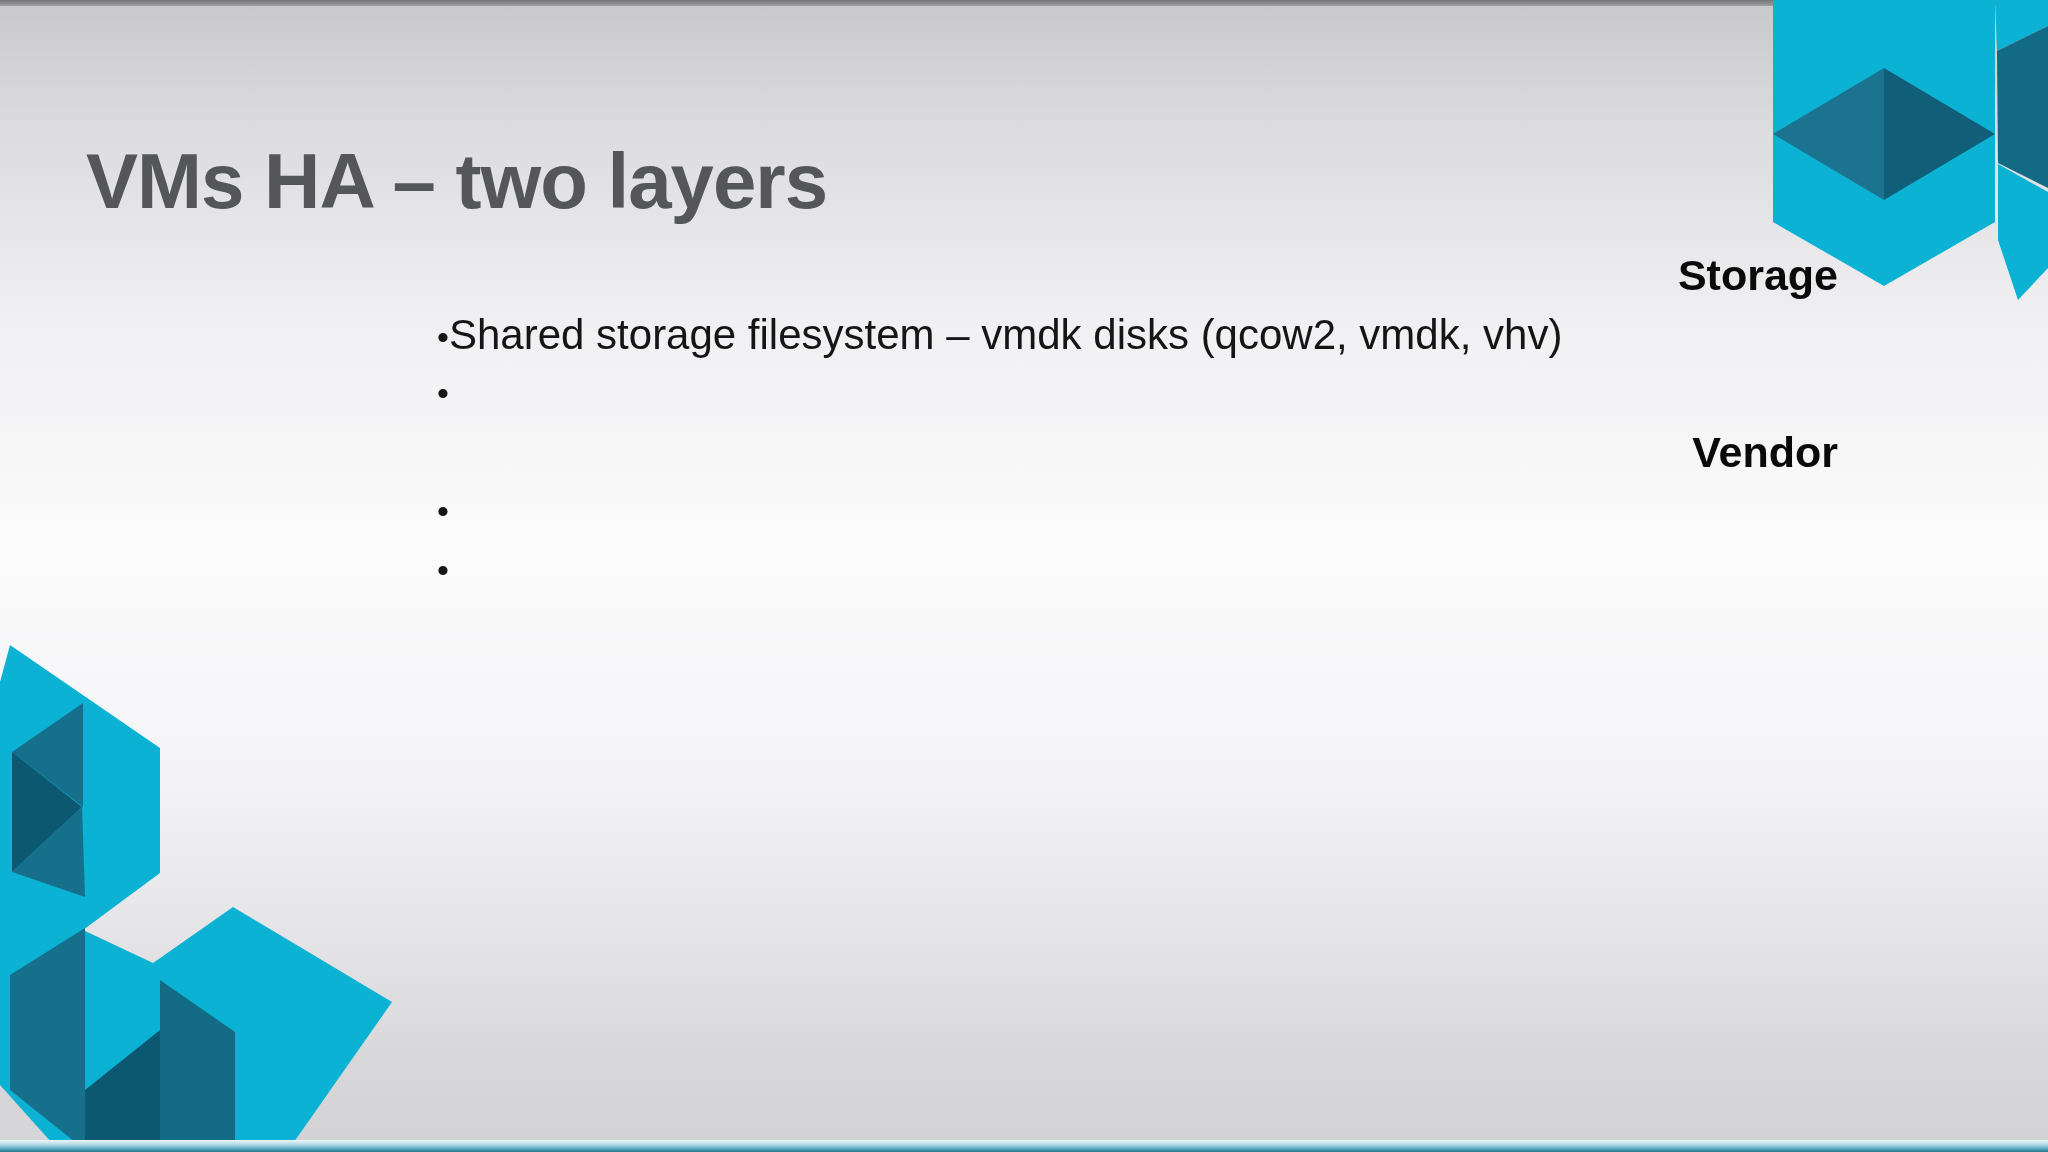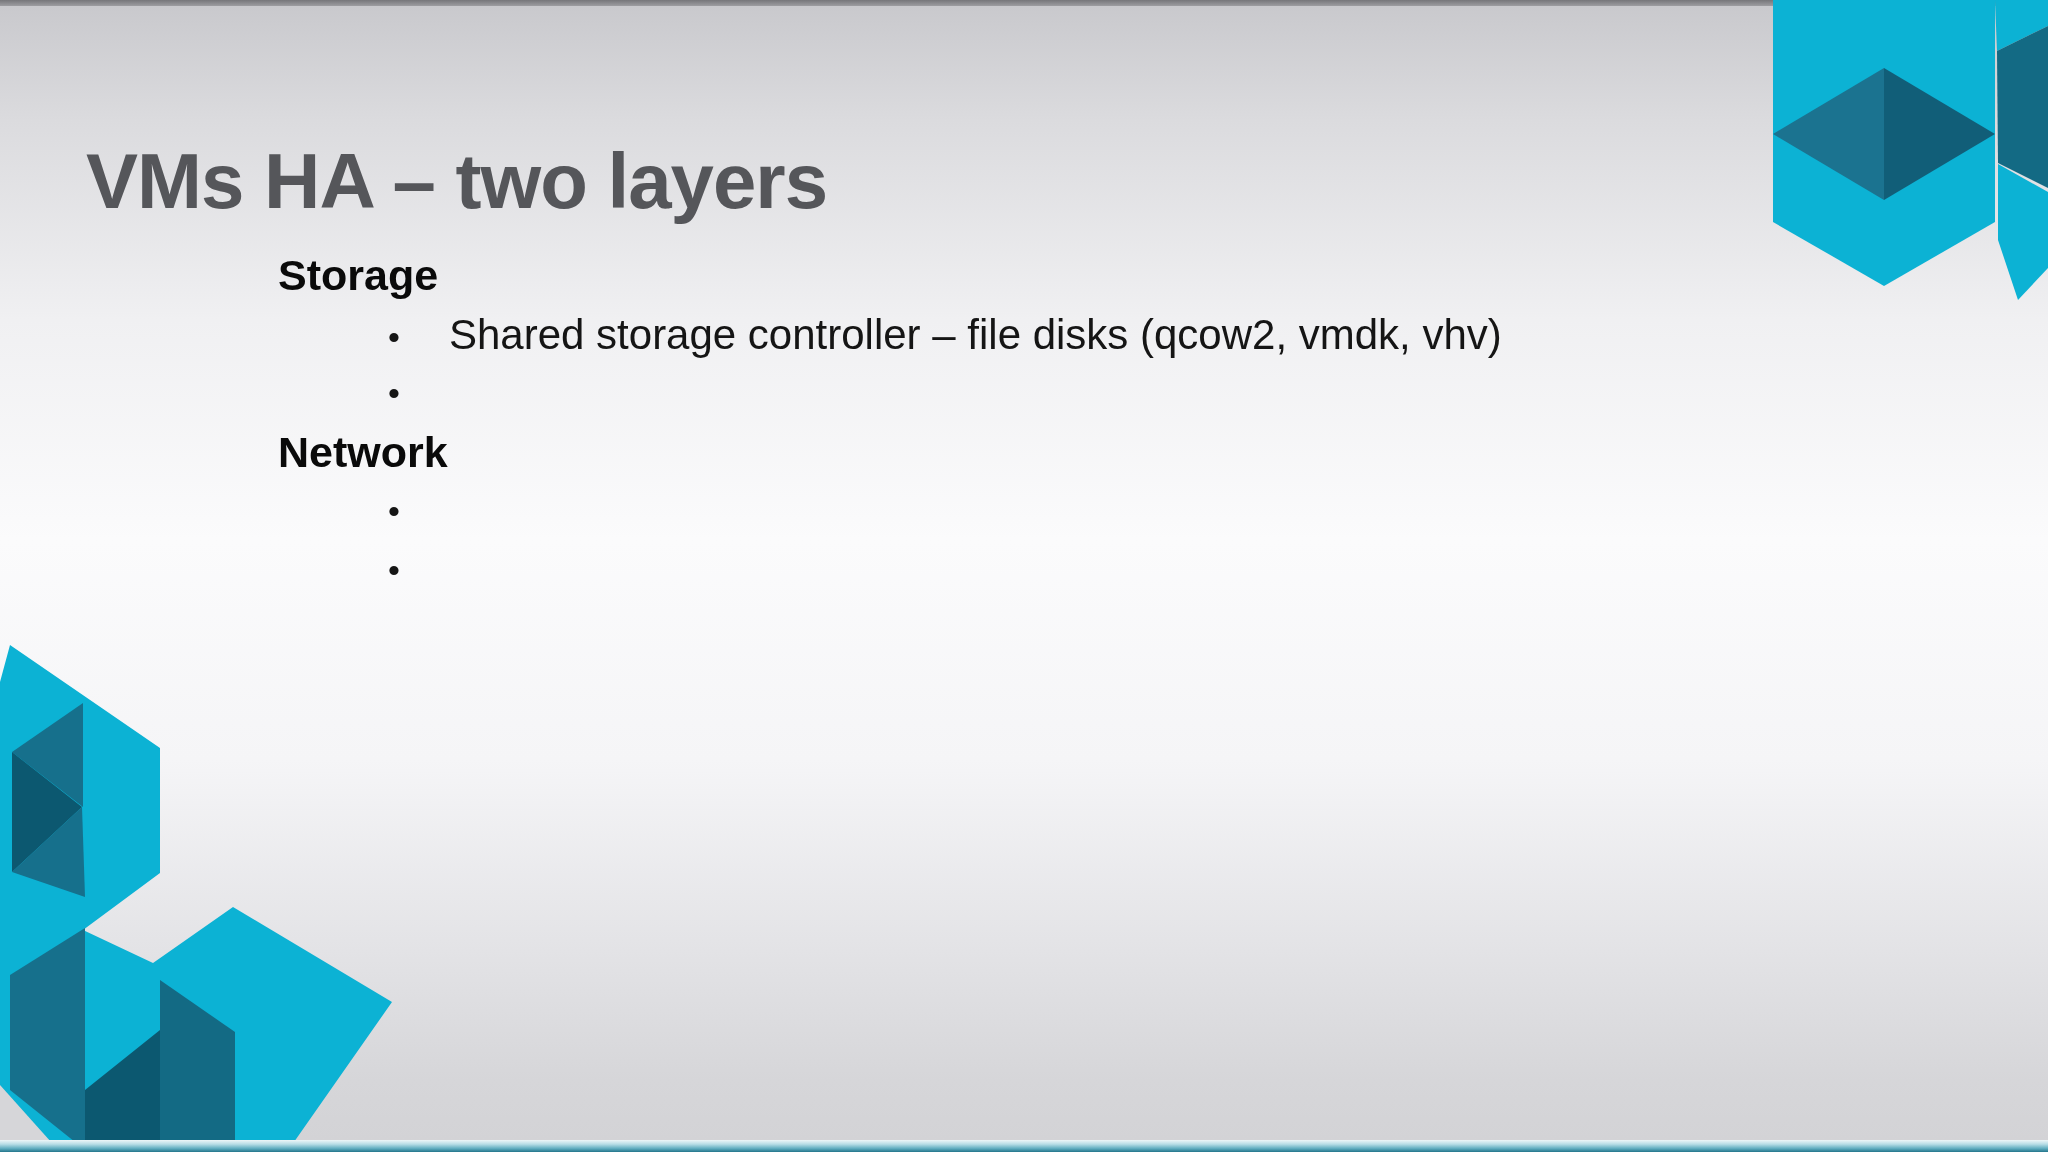--- a/index.html
+++ b/index.html
@@ -17,21 +17,21 @@
   #bottom-line{
     position:absolute;bottom:0;left:0;width:100%;height:12px;
     background:linear-gradient(180deg,#eef6f8 0%,#b7dde6 35%,#62aec1 70%,#23758b 100%);
   }
   #title{
     position:absolute;left:86px;top:84px;
     font-size:78px;font-weight:700;color:#55565a;
     white-space:nowrap;letter-spacing:-1px;
   }
   #body-block{
-    position:absolute;left:278px;top:246px;width:1560px;color:#111;
+    position:absolute;left:278px;top:246px;width:1560px;color:#111;text-align:right;
   }
   .sec-heading{
     font-size:43px;font-weight:700;line-height:59px;height:59px;color:#0a0a0a;
     white-space:nowrap;
   }
   .bullet-row{
     display:flex;align-items:baseline;height:59px;line-height:59px;
     font-size:42px;white-space:nowrap;color:#151515;
   }
   .bullet-dot{
@@ -51,28 +51,28 @@
   <div id="top-strip"></div>
 
   <h1 id="title">VMs HA – two layers</h1>
 
   <div id="body-block">
 
     <div class="sec-heading">Storage</div>
 
     <div class="bullet-row">
       <span class="bullet-dot">•</span>
-      <span class="bullet-text">Shared storage controller – file disks (qcow2, vmdk, vhv)</span>
+      <span class="bullet-text">Shared storage filesystem – vmdk disks (qcow2, vmdk, vhv)</span>
     </div>
 
     <div class="bullet-row">
       <span class="bullet-dot">•</span>
     </div>
 
-    <div class="sec-heading">Network</div>
+    <div class="sec-heading">Vendor</div>
 
     <div class="bullet-row">
       <span class="bullet-dot">•</span>
     </div>
 
     <div class="bullet-row">
       <span class="bullet-dot">•</span>
     </div>
 
   </div>

